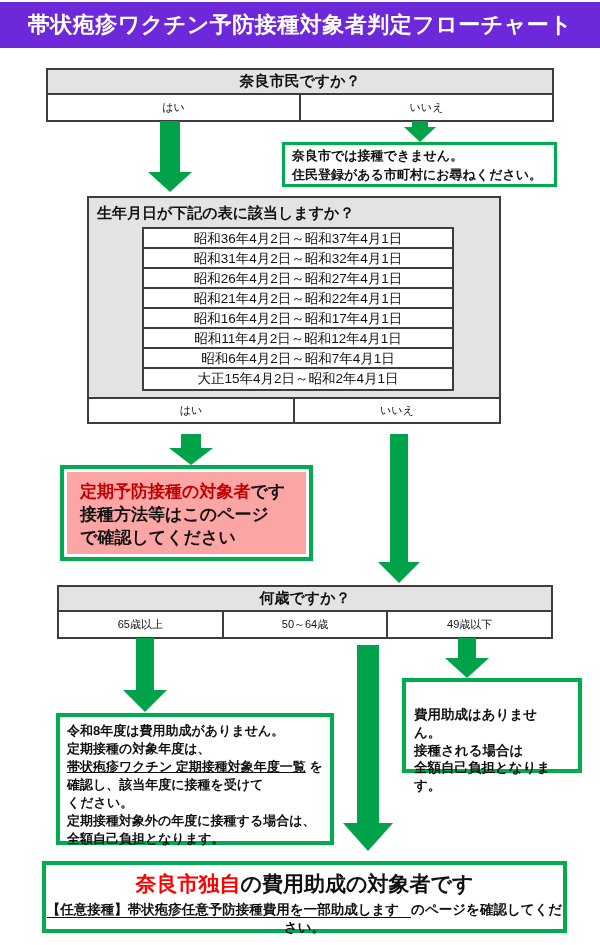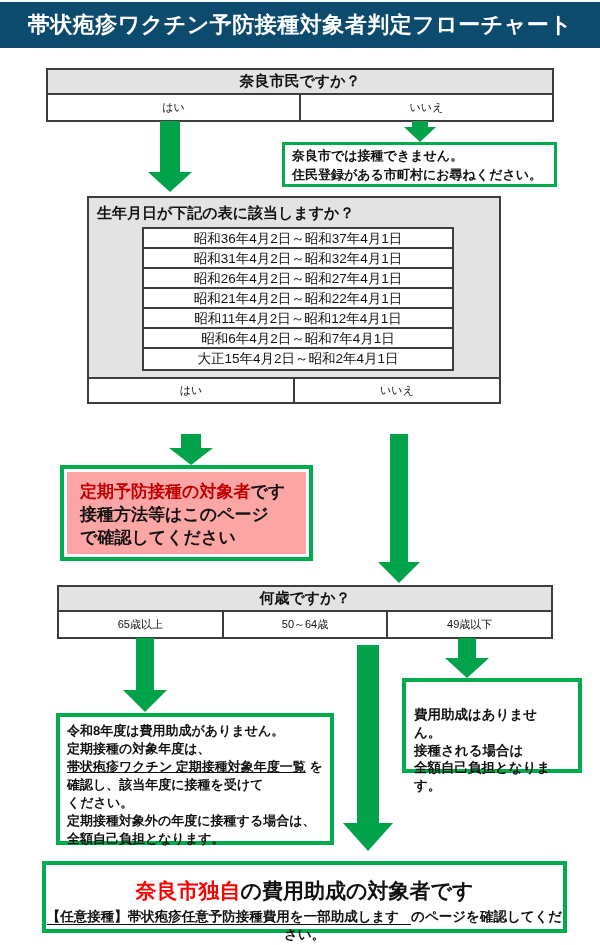--- a/index.html
+++ b/index.html
@@ -2,21 +2,21 @@
 <html><head>
 <meta charset="utf-8">
 <style>
   * { margin:0; padding:0; box-sizing:border-box; }
   body { background:#fff; font-family:"Liberation Sans","DejaVu Sans",sans-serif; }
   .stage { position:relative; width:600px; height:945px; background:#fff; overflow:hidden; }
 
   
   .header {
     position:absolute; left:0; top:2px; width:600px; height:46px;
-    background:#0c4a6e; color:#fff; font-size:22px; font-weight:bold;
+    background:#6d28d9; color:#fff; font-size:22px; font-weight:bold;
     display:flex; align-items:center; justify-content:center; letter-spacing:0.5px;
   }
 
   
   .qbox { position:absolute; border:2px solid #3d3d3d; background:#fff; }
   .qhead {
     height:25px; background:#e3e3e3; border-bottom:2px solid #3d3d3d;
     display:flex; align-items:center; justify-content:center;
     font-size:15px; font-weight:bold; color:#111;
   }
@@ -62,21 +62,21 @@
 
   
   .teiki {
     position:absolute; left:60px; top:465px; width:253px; height:96px;
     background:#fca5a5; border:4px solid #00ac4e; box-shadow:inset 0 0 0 3px #ffffff;
     font-size:17px; font-weight:bold; color:#111; line-height:1.35; padding:12px 0 0 16px;
   }
   .red { color:#c00000; }
 
   
-  .bottom { left:42px; top:861px; width:525px; height:72px; padding-top:12px; }
+  .bottom { left:42px; top:861px; width:525px; height:72px; padding-top:5px; }
   .bline1 { text-align:center; font-size:21px; }
   .bline2 { text-align:center; font-size:13.5px; margin-top:3px; }
   .red2 { color:#ff0000; }
   .link { text-decoration:underline; cursor:pointer; }
   .link2 { border-bottom:1.5px solid #111; padding-right:12px; cursor:pointer; }
 </style>
 </head>
 <body>
 
 <div class="stage">
@@ -105,20 +105,21 @@
     <div>住民登録がある市町村にお尋ねください。</div>
   </div>
 
   <div class="box2">
     <div class="b2title">生年月日が下記の表に該当しますか？</div>
     <div class="b2table">
       <div class="b2row">昭和36年4月2日～昭和37年4月1日</div>
       <div class="b2row">昭和31年4月2日～昭和32年4月1日</div>
       <div class="b2row">昭和26年4月2日～昭和27年4月1日</div>
       <div class="b2row">昭和21年4月2日～昭和22年4月1日</div>
+      <div class="b2row">昭和16年4月2日～昭和17年4月1日</div>
       <div class="b2row">昭和11年4月2日～昭和12年4月1日</div>
       <div class="b2row">昭和6年4月2日～昭和7年4月1日</div>
       <div class="b2row">大正15年4月2日～昭和2年4月1日</div>
     </div>
     <div class="qrow b2answers">
       <div class="qcell">はい</div>
       <div class="qcell">いいえ</div>
     </div>
   </div>
 

